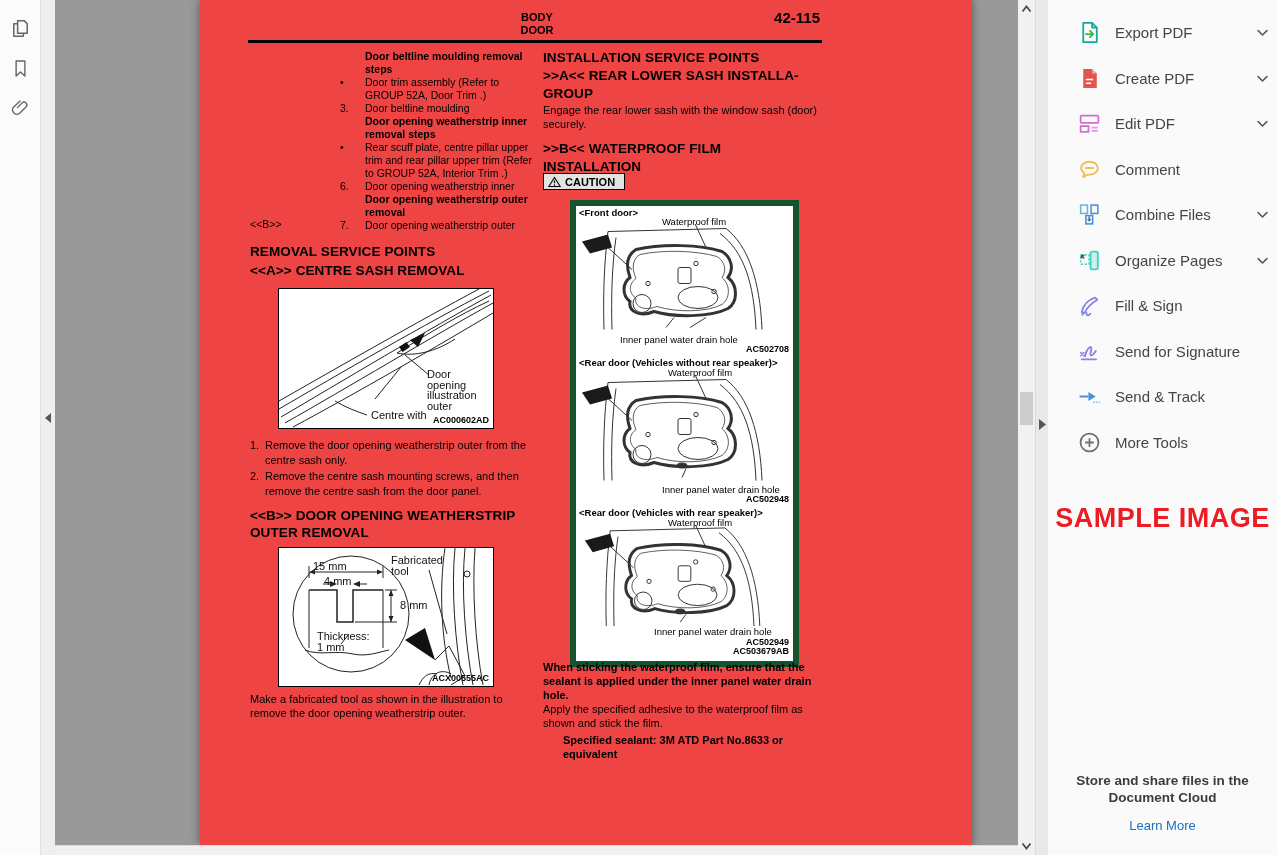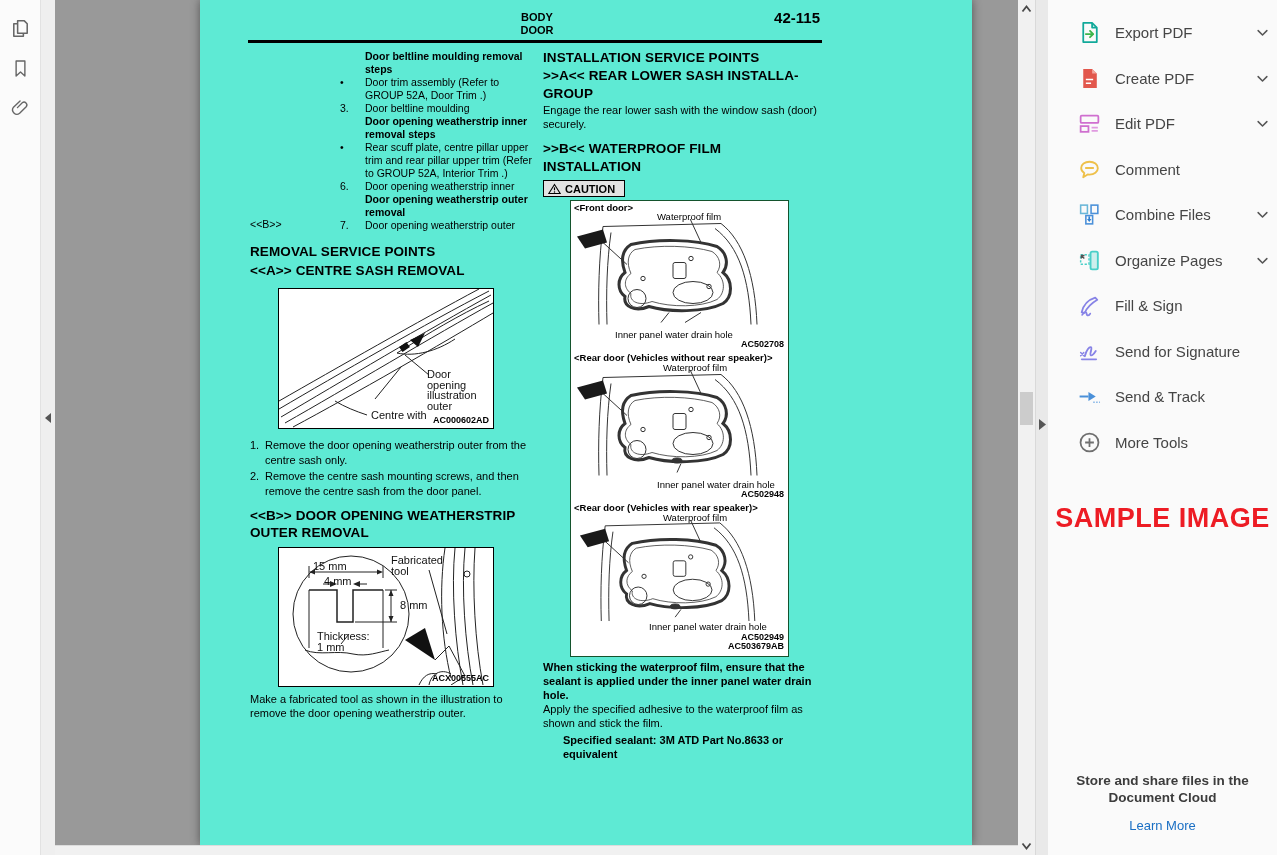--- a/index.html
+++ b/index.html
@@ -8,21 +8,21 @@
   .abs{position:absolute;}
 
   
   #left-toolbar{left:0;top:0;width:40px;height:855px;background:#fbfbfb;border-right:1px solid #e2e2e2;}
   .lt-btn{width:40px;height:36px;display:flex;align-items:center;justify-content:center;cursor:pointer;}
   #left-strip{left:41px;top:0;width:14px;height:855px;background:#efefef;}
   #left-strip .hstrip-arrow{position:absolute;left:3px;top:412px;}
 
   
   #doc-area{left:55px;top:0;width:963px;height:845px;background:#999;}
-  #page{position:absolute;left:145px;top:0;width:772px;height:845px;background:#5eead4;
+  #page{position:absolute;left:145px;top:0;width:772px;height:845px;background:#ef4444;
         box-shadow:0 0 9px rgba(0,0,0,.45);color:#000;}
   #h-scroll{left:55px;top:845px;width:963px;height:10px;background:#f1f1f1;border-top:1px solid #dcdcdc;}
 
   
   .hdrC{left:287px;top:11px;width:100px;text-align:center;font-size:11px;font-weight:bold;line-height:13px;}
   .pageno{left:470px;top:9px;width:150px;text-align:right;font-size:15px;font-weight:bold;}
   .hrule{left:48px;top:40px;width:574px;height:3px;background:#000;}
 
   .h1{font-size:13.5px;font-weight:bold;letter-spacing:.1px;}
   .body-txt{font-size:11px;line-height:14px;}
@@ -47,23 +47,23 @@
   #sub-b{left:50px;top:507px;width:285px;line-height:17px;}
   #note{left:50px;top:692px;width:292px;}
 
   
   #inst-h{left:343px;top:50px;}
   #inst-a1{left:343px;top:68px;}
   #inst-a2{left:343px;top:86px;}
   #para-a{left:343px;top:103px;width:285px;}
   #inst-b1{left:343px;top:141px;}
   #inst-b2{left:343px;top:159px;}
-  #caution{left:343px;top:180px;height:15px;border:1px solid #000;background:#e3e3e3;
+  #caution{left:343px;top:173px;height:15px;border:1px solid #000;background:#e3e3e3;
            display:flex;align-items:center;gap:4px;padding:0 9px 0 4px;font-size:11px;font-weight:bold;}
-  #bigfig{left:370px;top:200px;width:217px;height:455px;border:1px solid #14532d;background:#fff;}
+  #bigfig{left:370px;top:200px;width:217px;height:455px;border:6px solid #14532d;background:#fff;}
   .ds{position:absolute;left:0;width:217px;}
   .dtitle{position:absolute;left:3px;top:1px;font-size:9.5px;font-weight:bold;}
   .dfilm{position:absolute;font-size:9.5px;}
   .ddrain{position:absolute;font-size:9.5px;}
   .dcode{position:absolute;right:4px;font-size:9px;font-weight:bold;}
   #para-bold{left:343px;top:660px;width:288px;}
   #para2{left:343px;top:702px;width:288px;}
   #sealant{left:363px;top:733px;width:265px;}
 
   

